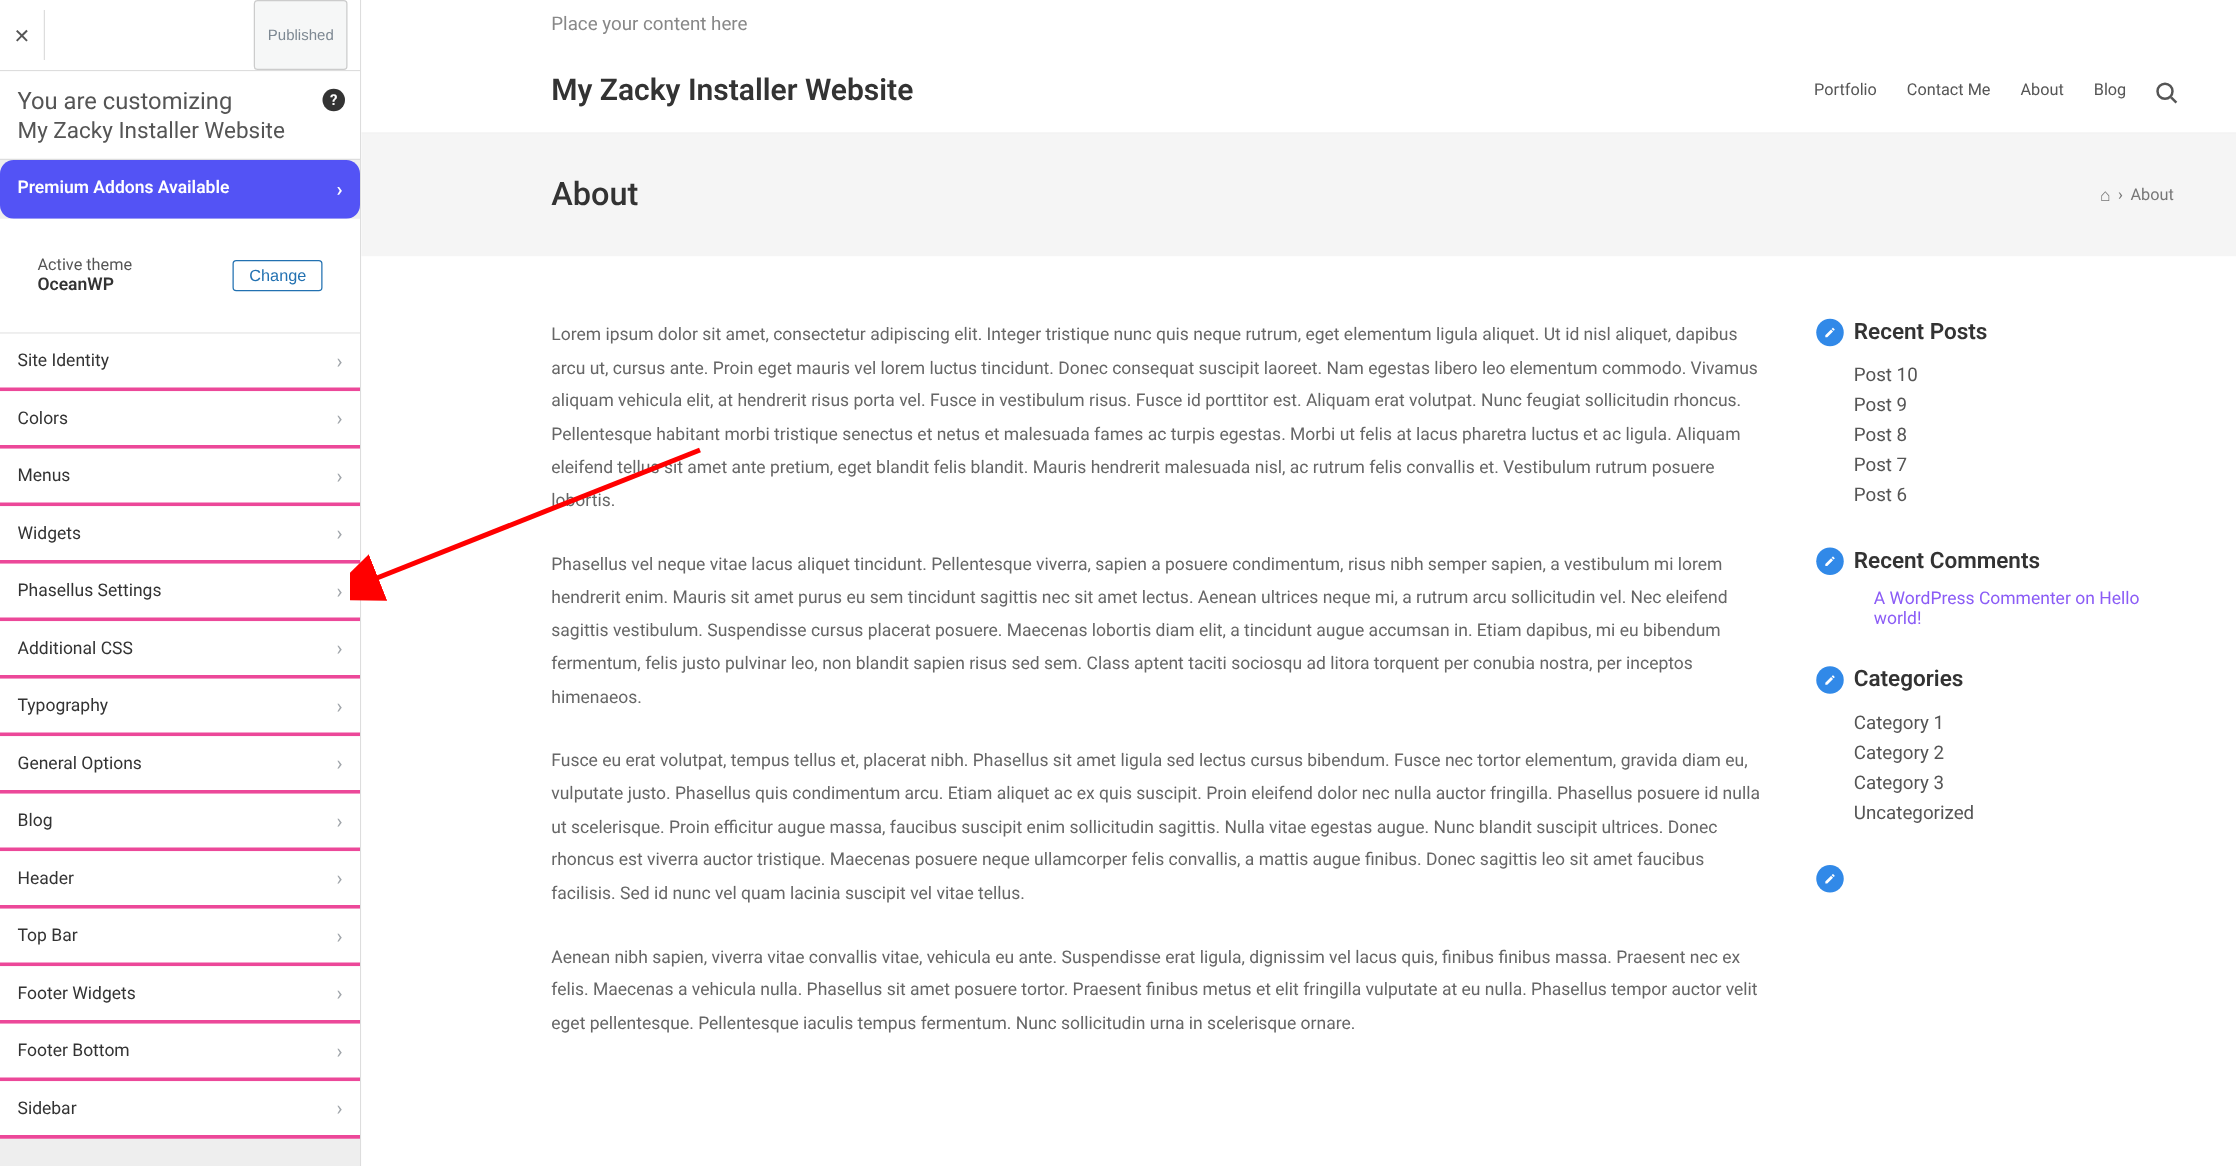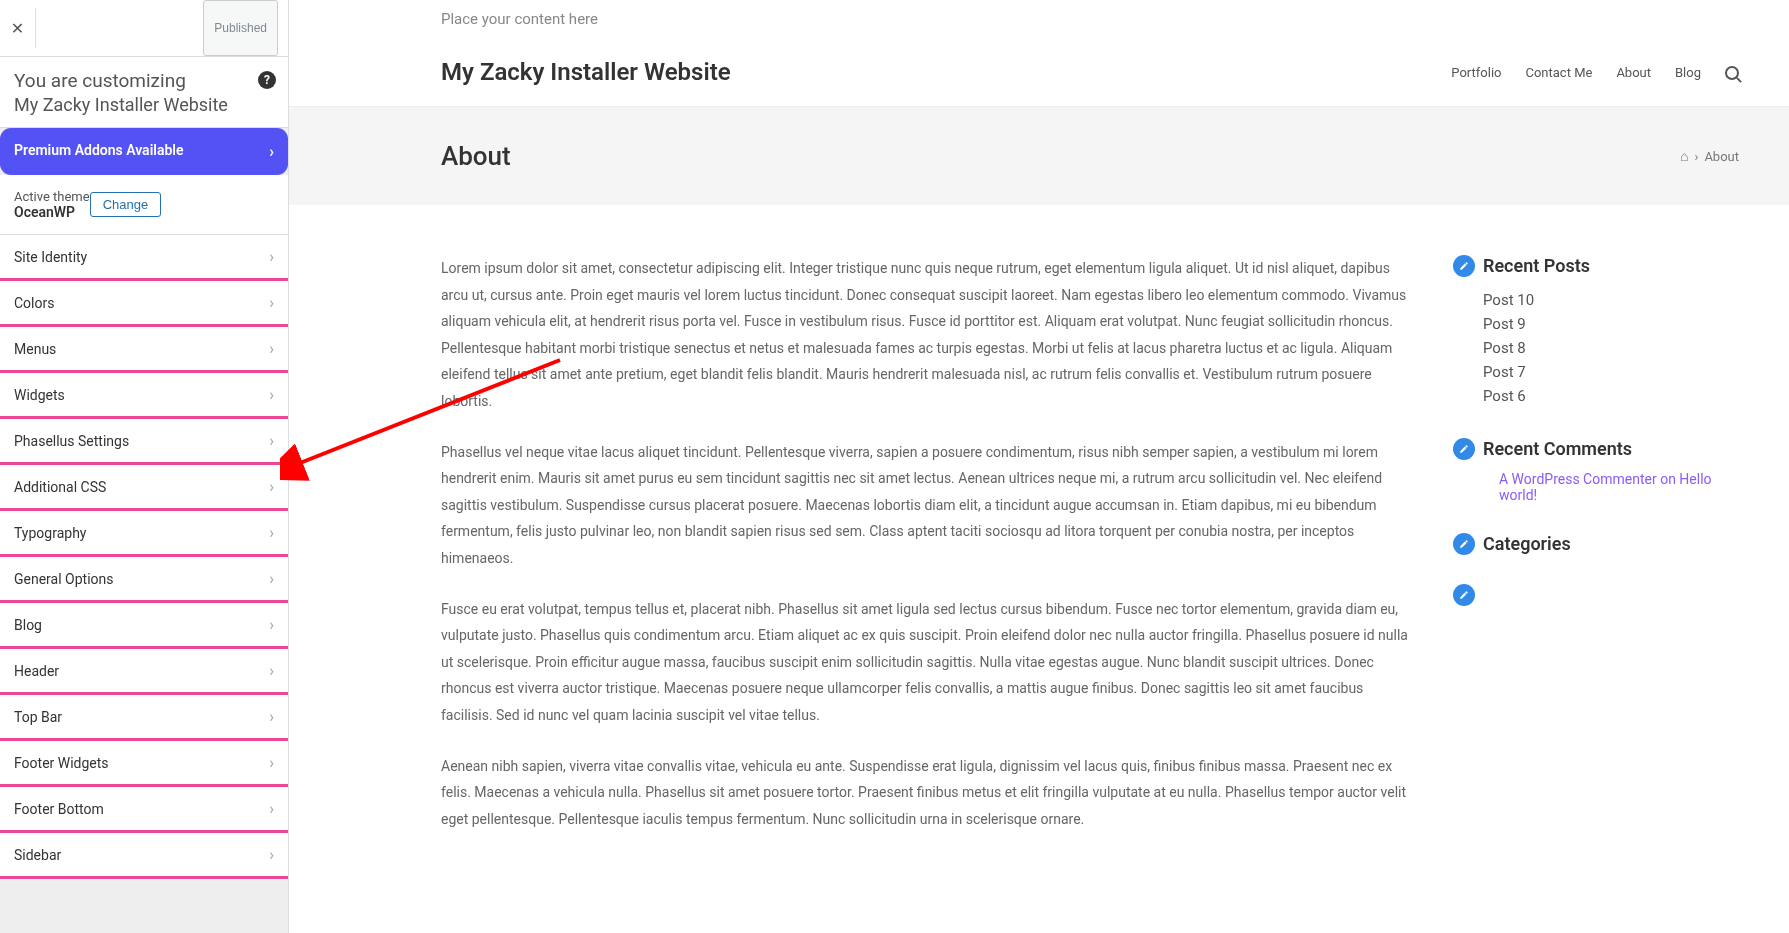--- a/index.html
+++ b/index.html
@@ -15,21 +15,21 @@
     .published-btn { background: #f6f7f7; border: 1px solid #ccc; color: #7e8993; padding: 20px 10px; font-size: 12px; border-radius: 3px; margin-right: 10px; }
     
     .customizing-block { background: #fff; padding: 12px 14px; position: relative; border-bottom: 1px solid #ddd; }
     .customizing-label { font-size: 19px; color: #555; }
     .customizing-title { font-size: 18px; color: #555; margin-top: 2px; }
     .help-icon { position: absolute; right: 12px; top: 14px; width: 18px; height: 18px; border-radius: 50%; background: #333; color: #fff; font-size: 12px; text-align: center; line-height: 18px; font-weight: bold; }
     
     .premium-banner { background: #5353f5; color: #fff; padding: 14px 14px; font-size: 14px; font-weight: 600; display: flex; justify-content: space-between; align-items: flex-start; cursor: pointer; border-radius: 11px; }
     .premium-banner .chev { color: #fff; font-size: 16px; }
     
-    .theme-block { background: #fff; padding: 14px; display: flex; align-items: center; border-bottom: 1px solid #ddd; }
+    .theme-block { background: #fff; padding: 30px; display: flex; justify-content: space-between; align-items: center; border-bottom: 1px solid #ddd; }
     .theme-info { font-size: 13px; color: #555; }
     .theme-name { font-weight: 600; color: #333; font-size: 14px; }
     .change-btn { border: 1px solid #2271b1; color: #2271b1; background: #fff; padding: 4px 12px; border-radius: 3px; font-size: 13px; cursor: pointer; }
     
     .menu-list { background: #fff; }
     .menu-item { display: flex; justify-content: space-between; align-items: center; padding: 12px 14px; border-bottom: 3px solid #ec4899; cursor: pointer; font-size: 14px; color: #333; background: #fff; }
     .chev-right { color: #a0a5aa; font-size: 16px; }
     
     
     .preview { flex: 1; background: #fff; overflow-y: auto; position: relative; }
@@ -217,20 +217,26 @@
           </div>
         </div>
 
         <div class="widget">
           <div class="edit-badge">
               <svg viewBox="0 0 24 24">
                 <path d="M3 17.25V21h3.75L17.81 9.94l-3.75-3.75L3 17.25zM20.71 7.04c.39-.39.39-1.02 0-1.41l-2.34-2.34c-.39-.39-1.02-.39-1.41 0l-1.83 1.83 3.75 3.75 1.83-1.83z"></path>
               </svg>
             </div>
           <div class="widget-title">Categories</div>
+          <ul class="widget-list">
+            <li>Category 1</li>
+            <li>Category 2</li>
+            <li>Category 3</li>
+            <li>Uncategorized</li>
+          </ul>
         </div>
 
         <div class="widget">
           <div class="edit-badge">
               <svg viewBox="0 0 24 24">
                 <path d="M3 17.25V21h3.75L17.81 9.94l-3.75-3.75L3 17.25zM20.71 7.04c.39-.39.39-1.02 0-1.41l-2.34-2.34c-.39-.39-1.02-.39-1.41 0l-1.83 1.83 3.75 3.75 1.83-1.83z"></path>
               </svg>
             </div>
         </div>
       </div>

